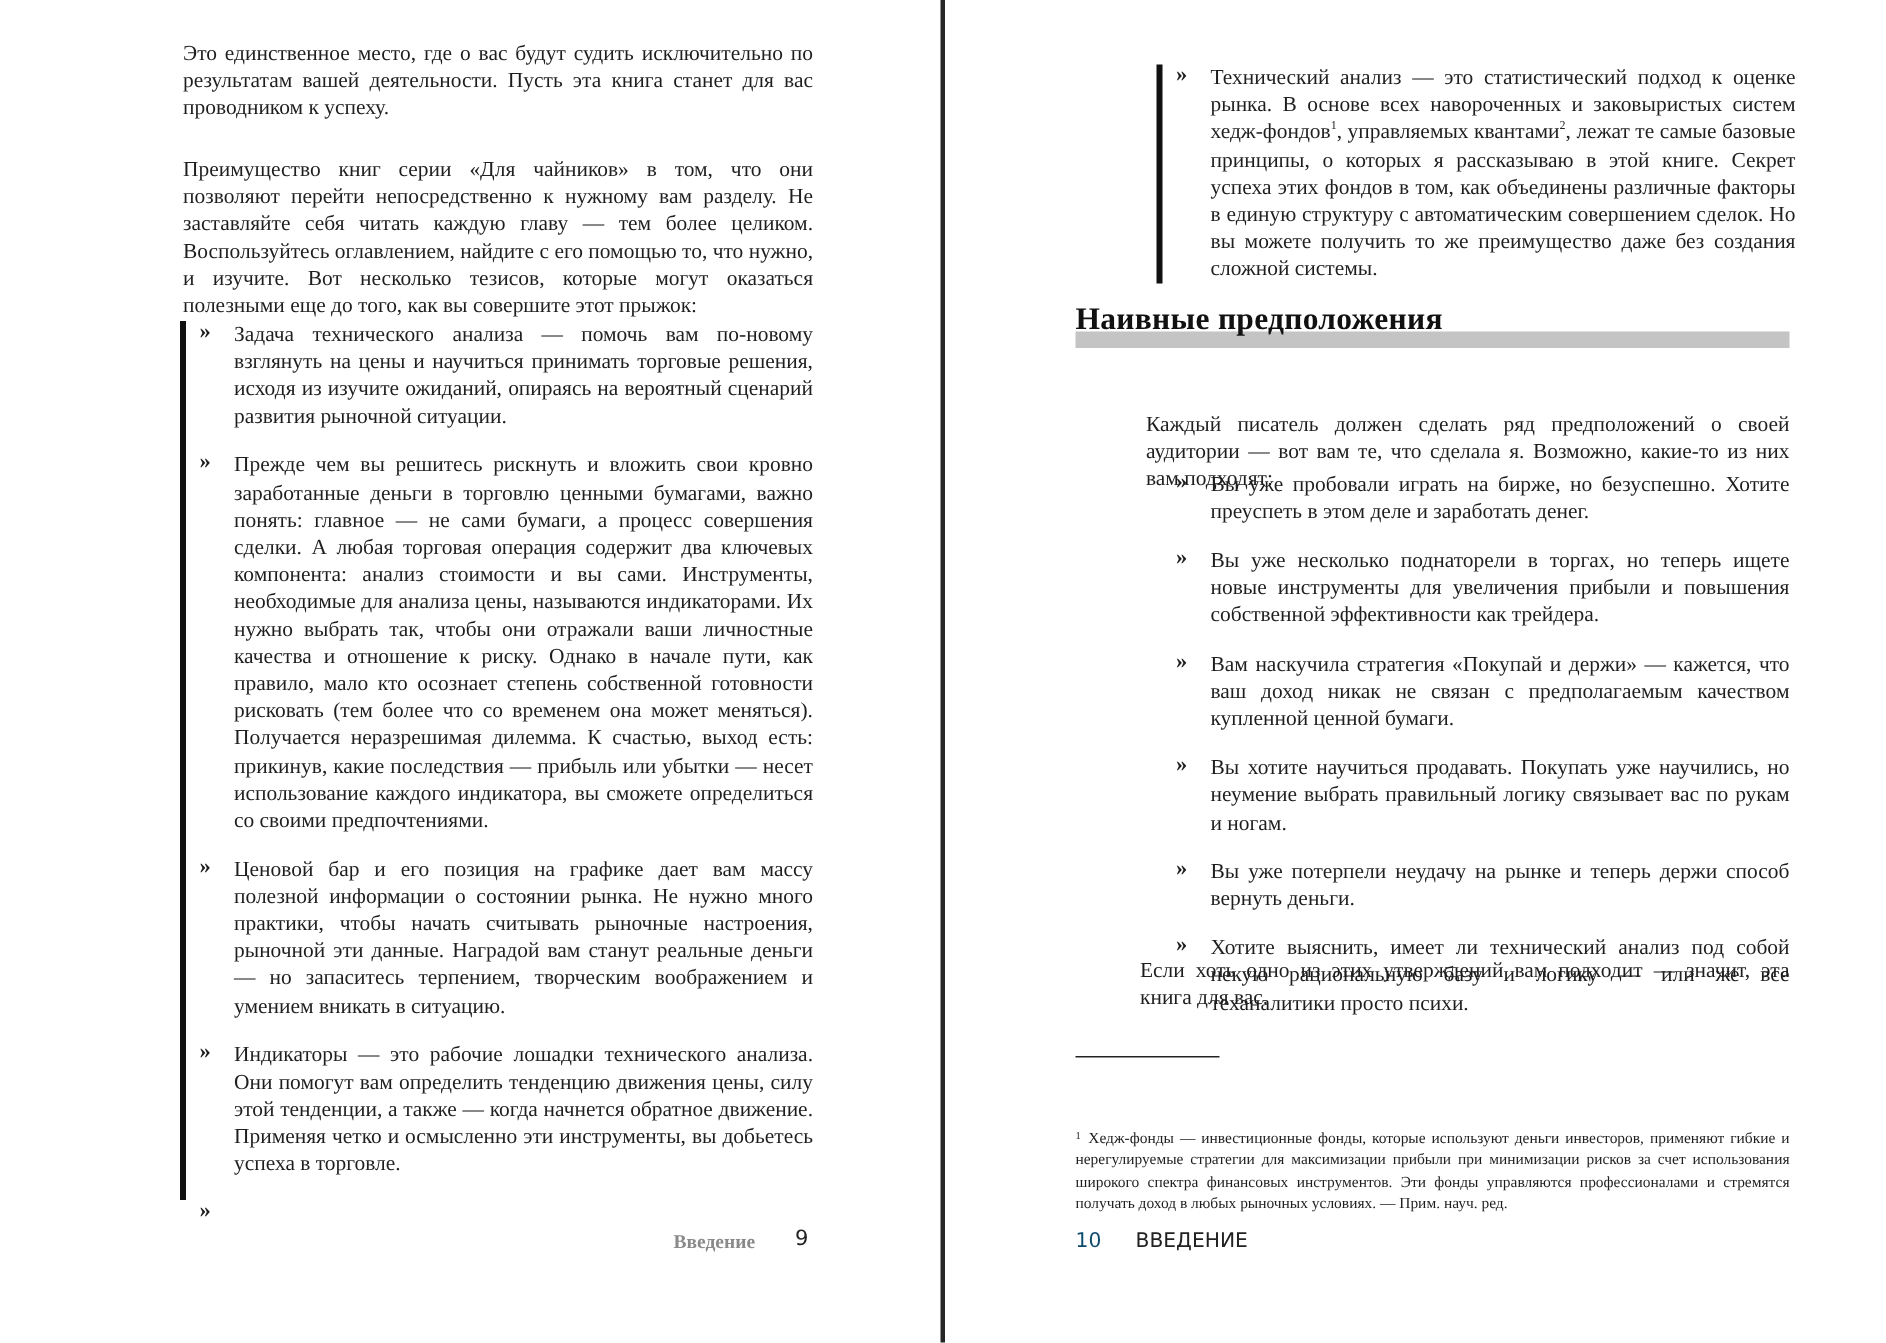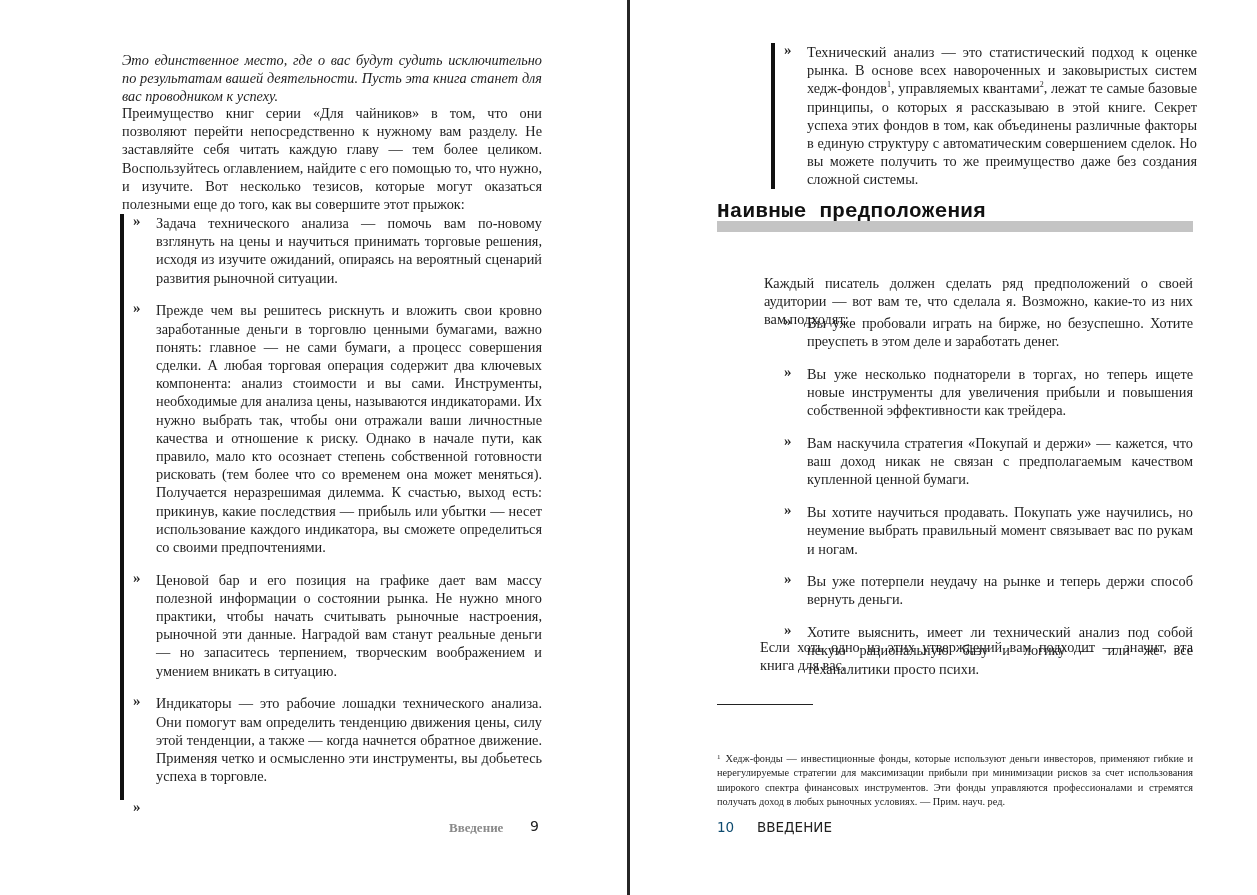--- a/index.html
+++ b/index.html
@@ -13,40 +13,40 @@
   .page-right { left: 630px; width: 627px; }
 
   .para { position: absolute; font-size: 14.3px; line-height: 18.2px; text-align: justify; margin: 0; }
   .sidebar-block { position: absolute; border-left: 4px solid #111; }
   .bullet { position: relative; padding-left: 32px; margin: 0 0 14.5px 0; font-size: 14.3px; line-height: 18.2px; text-align: justify; }
   .bullet:last-child { margin-bottom: 0; }
   .bullet .mark { position: absolute; left: 9px; top: -2px; font-weight: bold; font-size: 15px; }
 
   .heading-wrap { position: absolute; left: 87px; top: 200px; width: 476px; height: 34px; }
   .heading-bar { position: absolute; left: 0; right: 0; top: 21px; height: 11px; background: #c4c4c4; }
-  .heading { position: absolute; left: 0; top: 0; font-family: Liberation Mono, monospace; font-weight: bold; font-size: 21px; letter-spacing: 0.2px; color: #111; white-space: nowrap; }
+  .heading { position: absolute; left: 0; top: 0; font-family: Liberation Serif, serif; font-weight: bold; font-size: 21px; letter-spacing: 0.2px; color: #111; white-space: nowrap; }
 
   .footnote-rule { position: absolute; left: 87px; top: 704px; width: 96px; height: 1px; background: #222; }
   .footnotes { position: absolute; left: 87px; top: 750px; width: 476px; font-size: 10.3px; line-height: 14.3px; text-align: justify; }
   .footnotes p { margin: 0; }
   .fn-num { font-size: 7px; vertical-align: 3px; margin-right: 5px; }
   sup { font-size: 8px; line-height: 0; }
 
   .folio-left { position: absolute; left: 449px; top: 820px; font-size: 13px; font-weight: bold; color: #8a8a8a; }
   .pagenum-left { position: absolute; left: 530px; top: 818px; font-family: "DejaVu Sans", sans-serif; font-size: 14px; color: #222; }
   .pagenum-right { position: absolute; left: 87px; top: 819px; font-family: "DejaVu Sans", sans-serif; font-size: 13.5px; color: #0c4a6e; }
   .folio-right { position: absolute; left: 127px; top: 819px; font-family: "DejaVu Sans", sans-serif; font-size: 13.5px; color: #222; }
 </style>
 </head>
 <body>
 
 <div class="divider"></div>
 
 <div class="page page-left">
-  <p class="para" style="left:122px; top:51px; width:420px;font-style:italic;">Это единственное место, где о вас будут судить исключительно по результатам вашей деятельности. Пусть эта книга станет для вас проводником к успеху.</p>
+  <p class="para" style="left:122px; top:27px; width:420px;">Это единственное место, где о вас будут судить исключительно по результатам вашей деятельности. Пусть эта книга станет для вас проводником к успеху.</p>
   <p class="para" style="left:122px; top:104px; width:420px;">Преимущество книг серии «Для чайников» в том, что они позволяют перейти непосредственно к нужному вам разделу. Не заставляйте себя читать каждую главу — тем более целиком. Воспользуйтесь оглавлением, найдите с его помощью то, что нужно, и изучите. Вот несколько тезисов, которые могут оказаться полезными еще до того, как вы совершите этот прыжок:</p>
 
   <div class="sidebar-block" style="left:120px; top:214px; width:418px; padding-top:0;">
     <div class="bullet">
       <span class="mark">»</span>
       <span>Задача технического анализа — помочь вам по-новому взглянуть на цены и научиться принимать торговые решения, исходя из изучите ожиданий, опираясь на вероятный сценарий развития рыночной ситуации.</span>
     </div>
     <div class="bullet">
       <span class="mark">»</span>
       <span>Прежде чем вы решитесь рискнуть и вложить свои кровно заработанные деньги в торговлю ценными бумагами, важно понять: главное — не сами бумаги, а процесс совершения сделки. А любая торговая операция содержит два ключевых компонента: анализ стоимости и вы сами. Инструменты, необходимые для анализа цены, называются индикаторами. Их нужно выбрать так, чтобы они отражали ваши личностные качества и отношение к риску. Однако в начале пути, как правило, мало кто осознает степень собственной готовности рисковать (тем более что со временем она может меняться). Получается неразрешимая дилемма. К счастью, выход есть: прикинув, какие последствия — прибыль или убытки — несет использование каждого индикатора, вы сможете определиться со своими предпочтениями.</span>
@@ -91,21 +91,21 @@
     <div class="bullet">
       <span class="mark">»</span>
       <span>Вы уже несколько поднаторели в торгах, но теперь ищете новые инструменты для увеличения прибыли и повышения собственной эффективности как трейдера.</span>
     </div>
     <div class="bullet">
       <span class="mark">»</span>
       <span>Вам наскучила стратегия «Покупай и держи» — кажется, что ваш доход никак не связан с предполагаемым качеством купленной ценной бумаги.</span>
     </div>
     <div class="bullet">
       <span class="mark">»</span>
-      <span>Вы хотите научиться продавать. Покупать уже научились, но неумение выбрать правильный момент связывает вас по рукам и ногам.</span>
+      <span>Вы хотите научиться продавать. Покупать уже научились, но неумение выбрать правильный логику связывает вас по рукам и ногам.</span>
     </div>
     <div class="bullet">
       <span class="mark">»</span>
       <span>Вы уже потерпели неудачу на рынке и теперь держи способ вернуть деньги.</span>
     </div>
     <div class="bullet">
       <span class="mark">»</span>
       <span>Хотите выяснить, имеет ли технический анализ под собой некую рациональную базу и логику — или же все теханалитики просто психи.</span>
     </div>
   </div>

